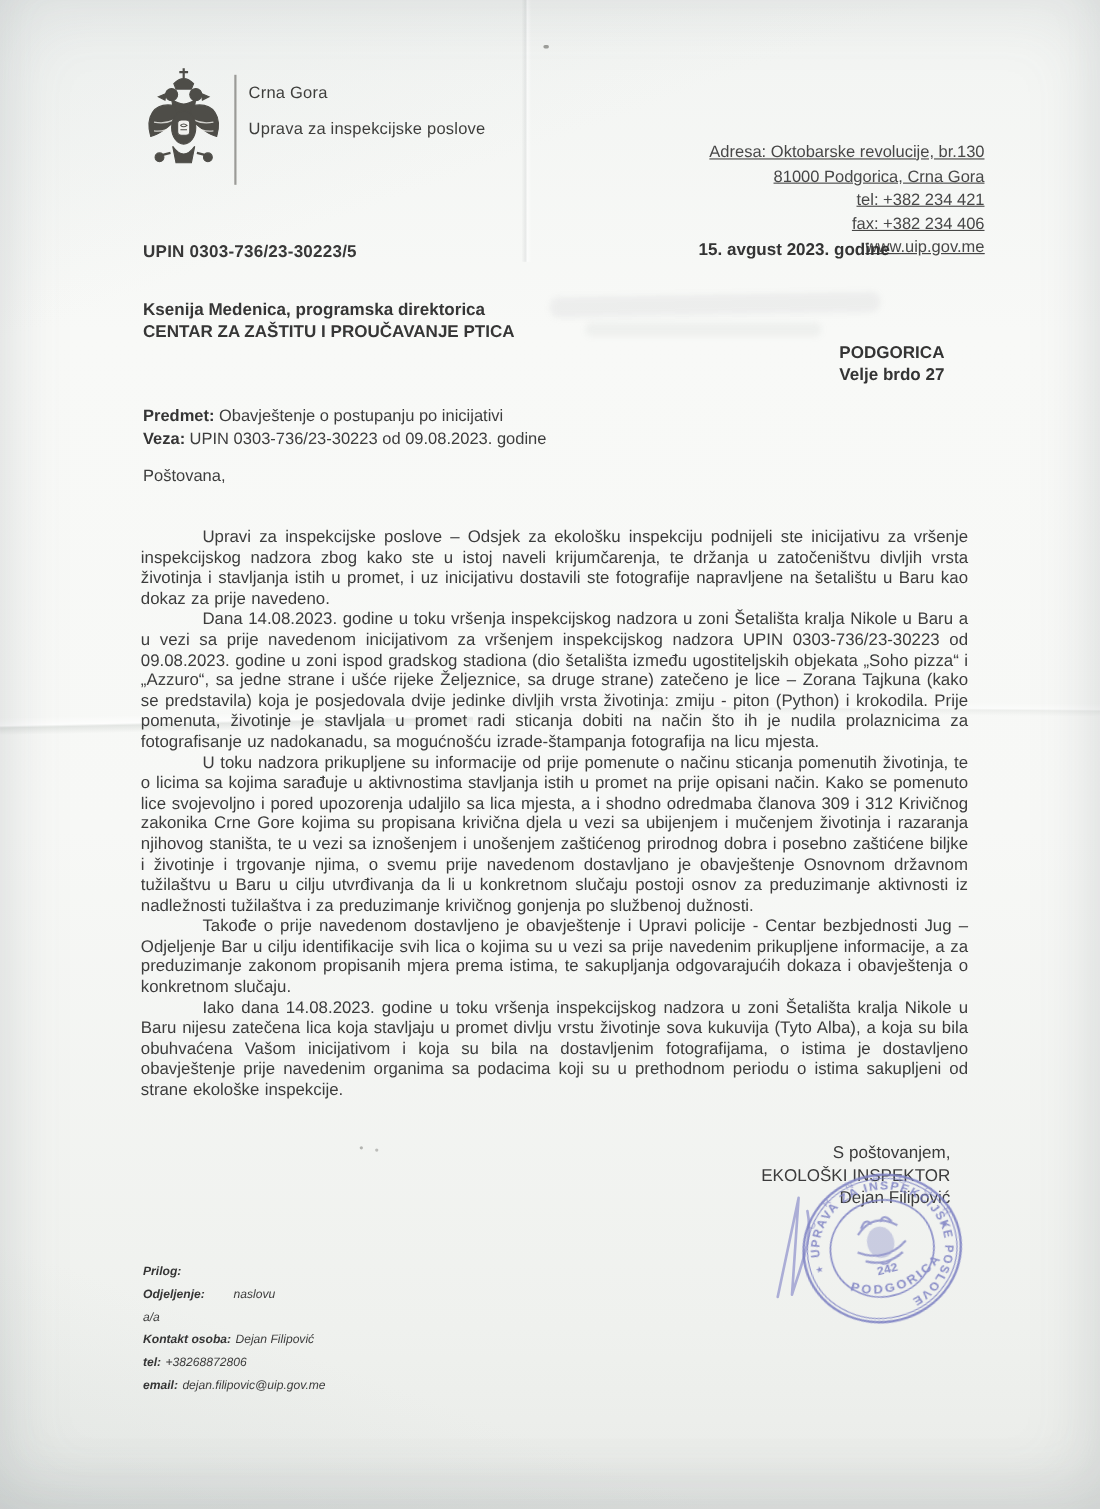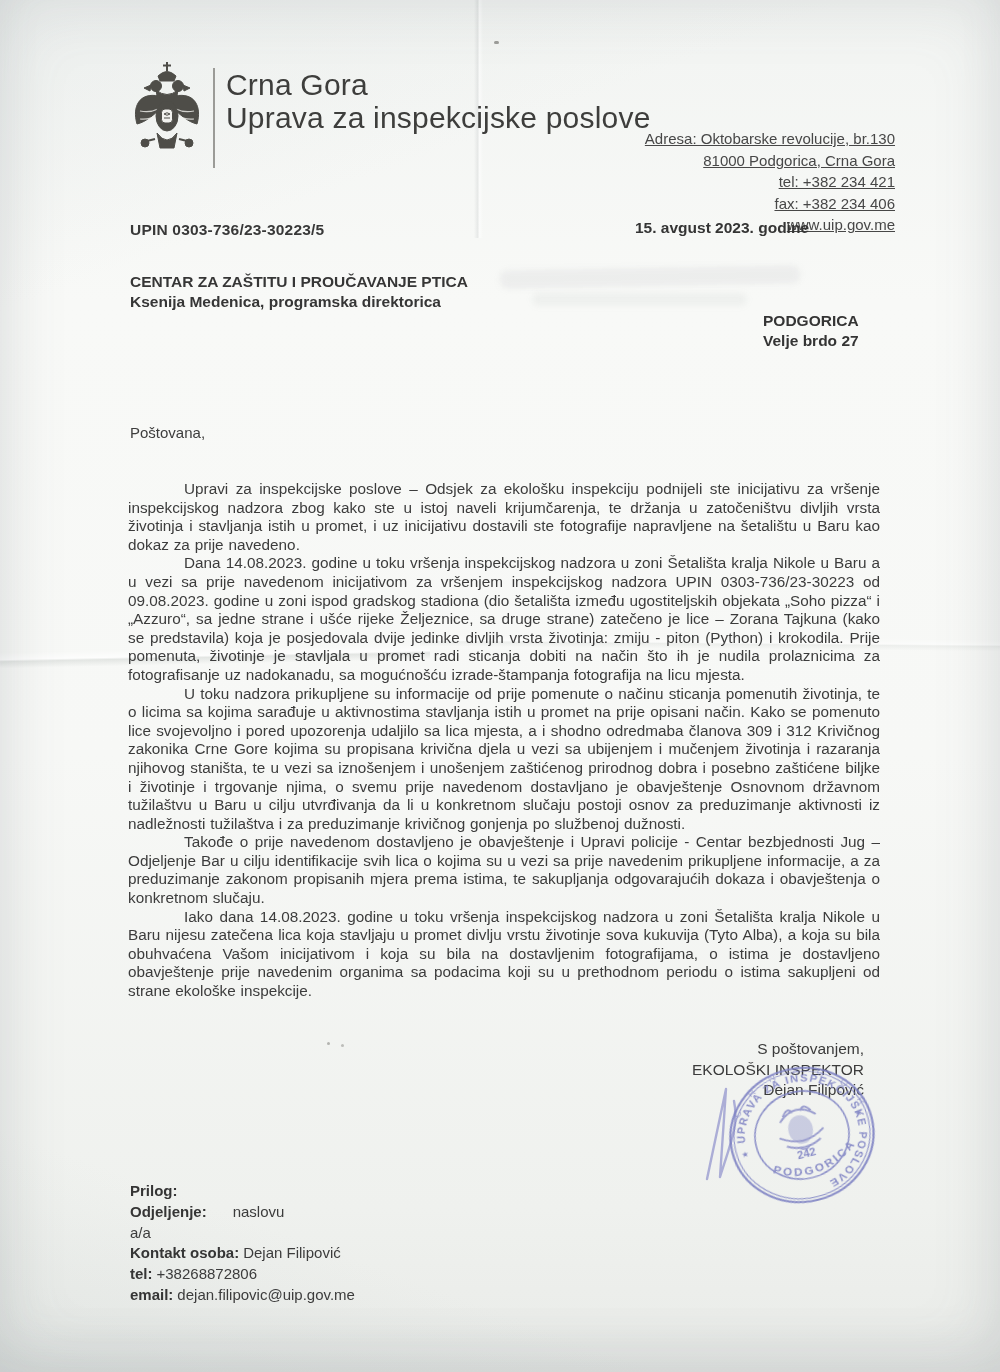--- a/index.html
+++ b/index.html
@@ -9,37 +9,37 @@
       linear-gradient(160deg, rgba(228,232,231,.45) 0%, rgba(255,255,255,0) 18%),
       linear-gradient(20deg, rgba(210,216,214,.35) 0%, rgba(255,255,255,0) 14%),
       linear-gradient(180deg,#f2f4f2 0%,#f8f9f7 22%,#f7f8f6 55%,#eff1ee 88%,#e9ebe8 100%);
     font-family:"Liberation Sans", sans-serif;color:#3d3d3d;
   }
   .page::after{content:"";position:absolute;inset:0;pointer-events:none;
     box-shadow:inset 0 0 70px rgba(95,100,108,.14), inset 0 -28px 45px rgba(95,100,110,.08);}
   .abs{position:absolute;}
   
   .logo-divider{left:213px;top:68px;width:2px;height:100px;background:#9b9b97;}
-  .agency{left:226px;top:68px;font-size:30px;line-height:33px;color:#3e3e3c;letter-spacing:.2px;}
+  .agency{left:226px;top:68px;font-size:15px;line-height:33px;color:#3e3e3c;letter-spacing:.2px;}
   .address-block{top:128px;right:105px;text-align:right;font-size:15px;line-height:21.5px;color:#474747;text-decoration:underline;}
   .website{text-decoration:underline;color:#474747;}
   .upin-line{left:130px;top:221px;font-size:15.5px;font-weight:bold;color:#383838;letter-spacing:.2px;}
   .date-line{left:635px;top:219px;font-size:15.5px;font-weight:bold;color:#343434;}
   .recipient{left:130px;top:272px;font-size:15.5px;line-height:20px;font-weight:bold;color:#363636;}
   .recipient-city{left:763px;top:311px;font-size:15.5px;line-height:20px;font-weight:bold;color:#343434;}
   .subject{left:130px;top:369px;font-size:15px;line-height:20.5px;color:#3d3d3d;}
   .lbl{font-weight:bold;color:#353535;margin-right:4px;}
   .salutation{left:130px;top:424px;font-size:15px;}
   
   .body-text{left:128px;top:480px;width:752px;font-size:15.3px;line-height:18.6px;
     text-align:justify;word-spacing:.6px;color:#3c3c3c;}
   .body-text p{margin:0;text-indent:56px;}
   
   .closing{left:640px;top:1039px;width:224px;text-align:right;font-size:15.5px;line-height:20.5px;color:#3b3b3b;}
-  .footer{left:130px;top:1181px;font-size:15px;line-height:20.8px;color:#3c3c3c;}
+  .footer{left:130px;top:1146px;font-size:11px;line-height:20.8px;color:#3c3c3c;font-style:italic;}
   .footer .val-gap{margin-left:22px;}
   .footer .aa{}
   
   .stamp{left:720px;top:1053px;width:164px;height:164px;transform:rotate(-14deg) scaleY(.93);
     opacity:.88;filter:blur(.3px);}
   .sig{left:699px;top:1083px;opacity:.85;}
   
   .crease-h{left:0;top:648px;width:430px;height:16px;transform:rotate(-1.2deg);
     background:linear-gradient(180deg,rgba(255,255,255,0) 0%,rgba(255,255,255,.75) 45%,rgba(175,182,178,.28) 58%,rgba(255,255,255,0) 100%);}
   .crease-h2{left:420px;top:637px;width:580px;height:12px;transform:rotate(.5deg);
@@ -102,28 +102,32 @@
     <div>81000 Podgorica, Crna Gora</div>
     <div>tel: +382 234 421</div>
     <div>fax: +382 234 406</div>
     <div class="website">www.uip.gov.me</div>
   </div>
 
   <div class="abs upin-line">UPIN 0303-736/23-30223/5</div>
   <div class="abs date-line">15. avgust 2023. godine</div>
 
   <div class="abs recipient">
+    <div>Ksenija Medenica, programska direktorica</div>
     <div>CENTAR ZA ZAŠTITU I PROUČAVANJE PTICA</div>
-    <div>Ksenija Medenica, programska direktorica</div>
   </div>
   <div class="abs recipient-city">
     <div>PODGORICA</div>
     <div>Velje brdo 27</div>
   </div>
 
+  <div class="abs subject">
+    <div><span class="lbl">Predmet:</span><span>Obavještenje o postupanju po inicijativi</span></div>
+    <div><span class="lbl">Veza:</span><span>UPIN 0303-736/23-30223 od 09.08.2023. godine</span></div>
+  </div>
 
   <div class="abs salutation">Poštovana,</div>
 
   <div class="abs body-text">
     <p>Upravi za inspekcijske poslove – Odsjek za ekološku inspekciju podnijeli ste inicijativu za vršenje inspekcijskog nadzora zbog kako ste u istoj naveli krijumčarenja, te držanja u zatočeništvu divljih vrsta životinja i stavljanja istih u promet, i uz inicijativu dostavili ste fotografije napravljene na šetalištu u Baru kao dokaz za prije navedeno.</p>
     <p>Dana 14.08.2023. godine u toku vršenja inspekcijskog nadzora u zoni Šetališta kralja Nikole u Baru a u vezi sa prije navedenom inicijativom za vršenjem inspekcijskog nadzora UPIN 0303-736/23-30223 od 09.08.2023. godine u zoni ispod gradskog stadiona (dio šetališta između ugostiteljskih objekata „Soho pizza“ i „Azzuro“, sa jedne strane i ušće rijeke Željeznice, sa druge strane) zatečeno je lice – Zorana Tajkuna (kako se predstavila) koja je posjedovala dvije jedinke divljih vrsta životinja: zmiju - piton (Python) i krokodila. Prije pomenuta, životinje je stavljala u promet radi sticanja dobiti na način što ih je nudila prolaznicima za fotografisanje uz nadokanadu, sa mogućnošću izrade-štampanja fotografija na licu mjesta.</p>
     <p>U toku nadzora prikupljene su informacije od prije pomenute o načinu sticanja pomenutih životinja, te o licima sa kojima sarađuje u aktivnostima stavljanja istih u promet na prije opisani način. Kako se pomenuto lice svojevoljno i pored upozorenja udaljilo sa lica mjesta, a i shodno odredmaba članova 309 i 312 Krivičnog zakonika Crne Gore kojima su propisana krivična djela u vezi sa ubijenjem i mučenjem životinja i razaranja njihovog staništa, te u vezi sa iznošenjem i unošenjem zaštićenog prirodnog dobra i posebno zaštićene biljke i životinje i trgovanje njima, o svemu prije navedenom dostavljano je obavještenje Osnovnom državnom tužilaštvu u Baru u cilju utvrđivanja da li u konkretnom slučaju postoji osnov za preduzimanje aktivnosti iz nadležnosti tužilaštva i za preduzimanje krivičnog gonjenja po službenoj dužnosti.</p>
     <p>Takođe o prije navedenom dostavljeno je obavještenje i Upravi policije - Centar bezbjednosti Jug – Odjeljenje Bar u cilju identifikacije svih lica o kojima su u vezi sa prije navedenim prikupljene informacije, a za preduzimanje zakonom propisanih mjera prema istima, te sakupljanja odgovarajućih dokaza i obavještenja o konkretnom slučaju.</p>
     <p>Iako dana 14.08.2023. godine u toku vršenja inspekcijskog nadzora u zoni Šetališta kralja Nikole u Baru nijesu zatečena lica koja stavljaju u promet divlju vrstu životinje sova kukuvija (Tyto Alba), a koja su bila obuhvaćena Vašom inicijativom i koja su bila na dostavljenim fotografijama, o istima je dostavljeno obavještenje prije navedenim organima sa podacima koji su u prethodnom periodu o istima sakupljeni od strane ekološke inspekcije.</p>
   </div>

